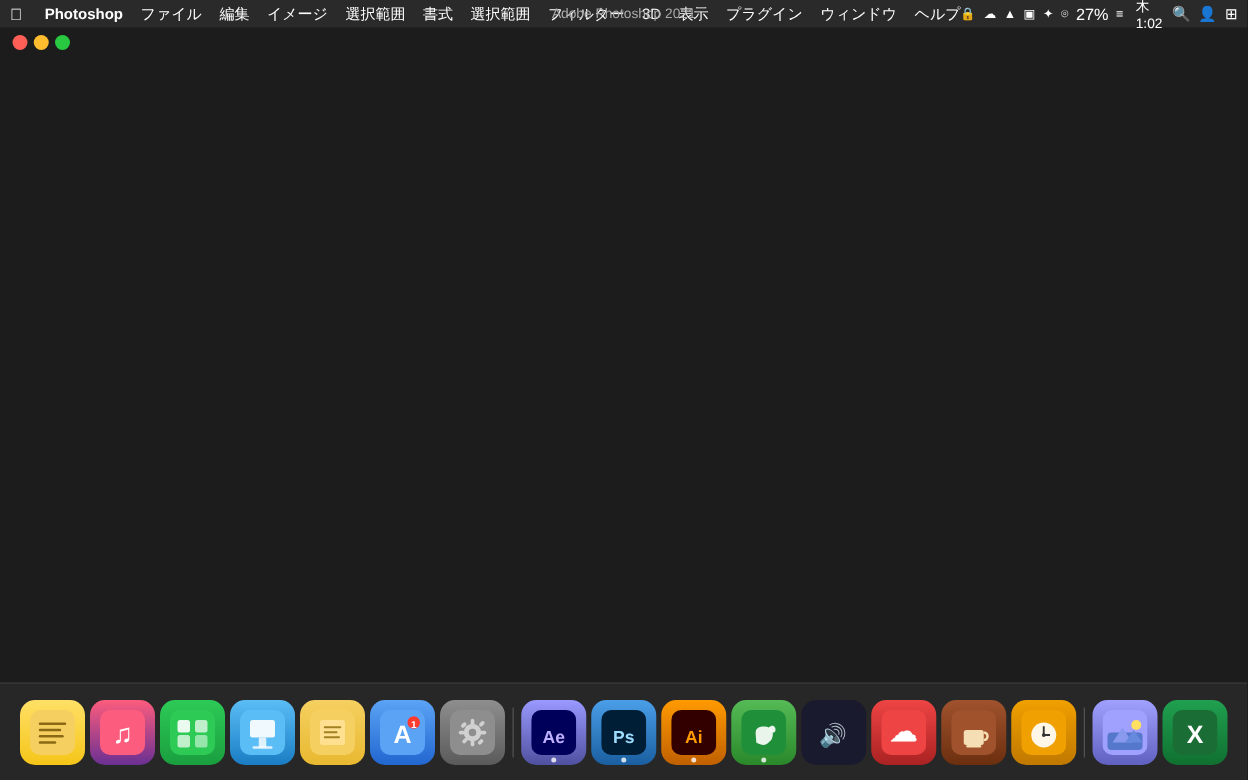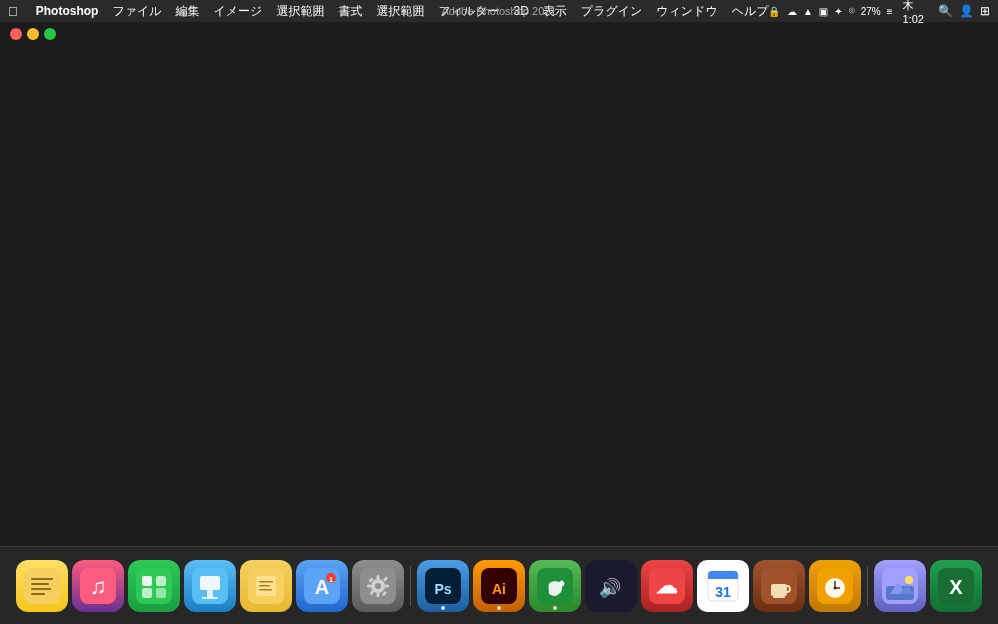--- a/index.html
+++ b/index.html
@@ -185,21 +185,21 @@
     <span>Adobe Photoshop 2021</span>
   </div>
   <div class="menubar-right">
 
     <span class="status-icon" style="font-size:10px;">🔒</span>
     <span class="status-icon" style="font-size:10px;">☁</span>
     <span class="status-icon" style="font-size:10px;">▲</span>
     <span class="status-icon" style="font-size:10px;">▣</span>
     <span class="status-icon" style="font-size:10px;">✦</span>
     <span class="status-icon" style="font-size:10px;">⌾</span>
-    <span class="status-icon" style="font-size:10px;">
+    <span class="status-icon" style="font-size:13px;">
       <span>27%</span>
     </span>
     <span class="status-icon" style="font-size:10px;">≡</span>
     <span class="time-text">木 1:02</span>
     <span class="status-icon" style="font-size:12px;">🔍</span>
     <span class="status-icon" style="font-size:12px;">👤</span>
     <span class="status-icon" style="font-size:12px;">⊞</span>
   </div>
 </div>
 
@@ -282,20 +282,27 @@
       <rect x="9.5" y="9.5" width="3" height="5" rx="1.5" fill="#d0d0d0" transform="rotate(45 11 12)"></rect>
       <rect x="23" y="23" width="3" height="5" rx="1.5" fill="#d0d0d0" transform="rotate(45 24.5 25.5)"></rect>
       <rect x="9.5" y="23" width="5" height="3" rx="1.5" fill="#d0d0d0" transform="rotate(-45 12 24.5)"></rect>
       <rect x="23" y="9.5" width="5" height="3" rx="1.5" fill="#d0d0d0" transform="rotate(-45 25.5 11)"></rect>
     </svg>
   </div>
 
   <div class="dock-separator"></div>
 
 
+  <div class="dock-item dock-ae" title="Adobe After Effects">
+    <svg width="36" height="36" viewBox="0 0 36 36">
+      <rect width="36" height="36" rx="8" fill="#00005b"></rect>
+      <text x="18" y="26" text-anchor="middle" font-size="14" fill="#c0b0ff" font-weight="900" font-family="Arial">Ae</text>
+    </svg>
+    <div class="running-dot"></div>
+  </div>
 
   <div class="dock-item dock-ps" title="Adobe Photoshop">
     <svg width="36" height="36" viewBox="0 0 36 36">
       <rect width="36" height="36" rx="8" fill="#001e36"></rect>
       <text x="18" y="26" text-anchor="middle" font-size="14" fill="#9eddff" font-weight="900" font-family="Arial">Ps</text>
     </svg>
     <div class="running-dot"></div>
   </div>
 
   <div class="dock-item dock-ai" title="Adobe Illustrator">
@@ -323,29 +330,20 @@
     </svg>
   </div>
 
   <div class="dock-item dock-creative-cloud" title="Adobe Creative Cloud">
     <svg width="36" height="36" viewBox="0 0 36 36">
       <rect width="36" height="36" rx="8" fill="#ee4444"></rect>
       <text x="18" y="25" text-anchor="middle" font-size="22" fill="white">☁</text>
     </svg>
   </div>
 
-  <div class="dock-item" title="Google Calendar" style="background:white;border-radius:10px;">
-    <svg width="38" height="38" viewBox="0 0 38 38">
-      <rect width="38" height="38" rx="9" fill="white"></rect>
-      <rect x="4" y="4" width="30" height="30" rx="4" fill="white" stroke="#dadce0" stroke-width="1"></rect>
-      <rect x="4" y="4" width="30" height="8" rx="4" fill="#4285f4"></rect>
-      <rect x="4" y="10" width="30" height="2" fill="#4285f4"></rect>
-      <text x="19" y="30" text-anchor="middle" font-size="14" fill="#1a73e8" font-weight="bold" font-family="Arial">31</text>
-    </svg>
-  </div>
 
   <div class="dock-item dock-lungo" title="Lungo">
     <svg width="36" height="36" viewBox="0 0 36 36">
       <rect width="36" height="36" rx="8" fill="#a0522d"></rect>
 
       <rect x="10" y="16" width="16" height="12" rx="2" fill="#f5deb3"></rect>
       <path d="M 26 18 C 30 18 30 24 26 24" stroke="#f5deb3" stroke-width="2" fill="none"></path>
       <rect x="12" y="28" width="12" height="2" rx="1" fill="#f5deb3"></rect>
     </svg>
   </div>

